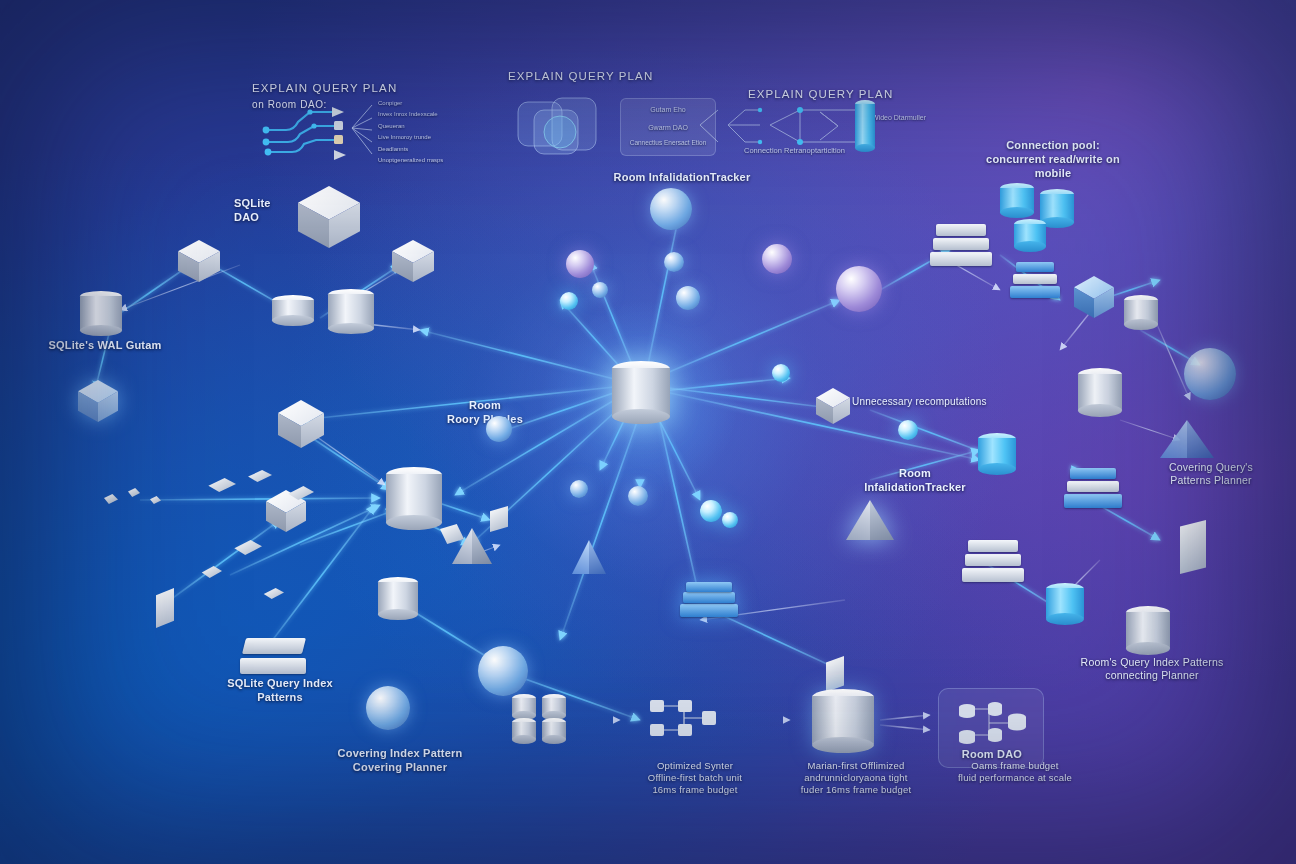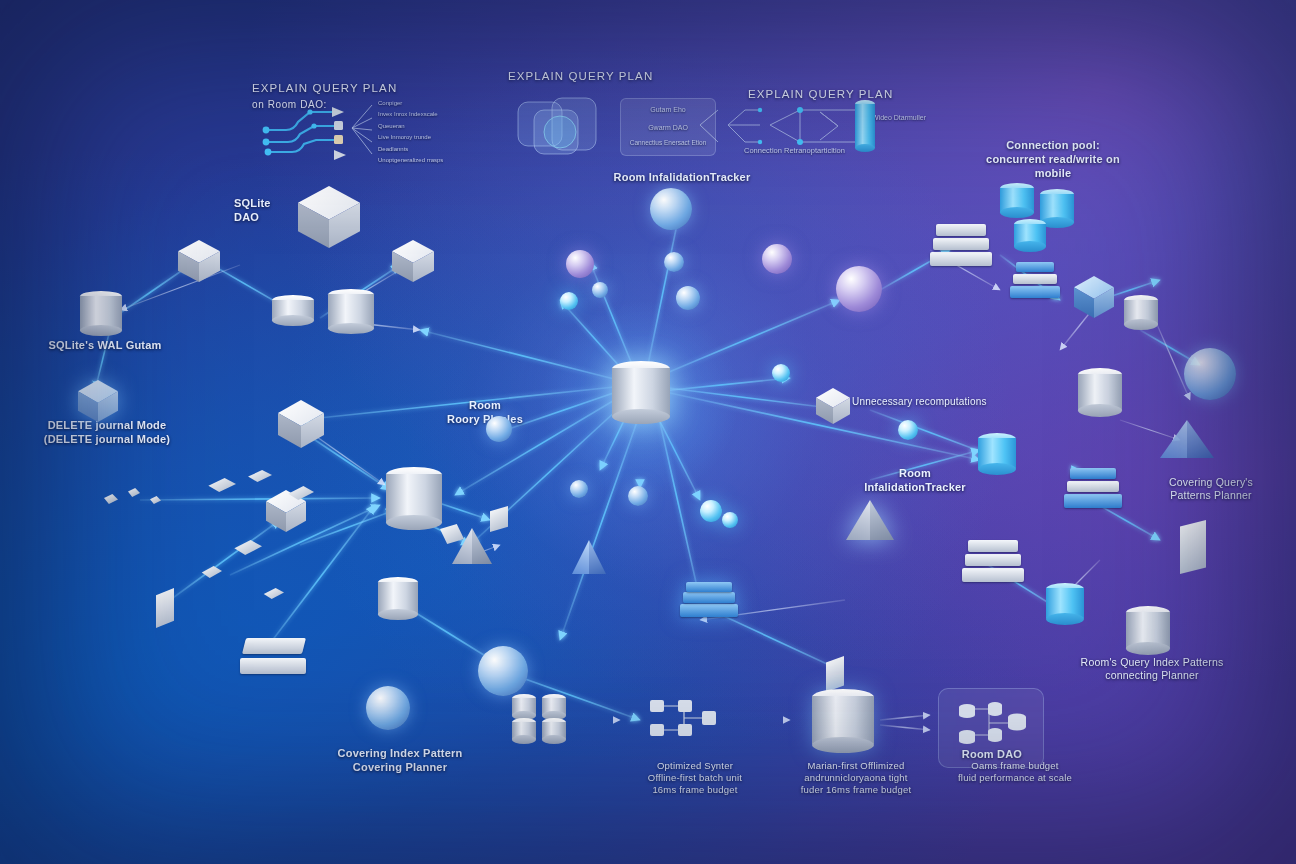--- a/index.html
+++ b/index.html
@@ -248,30 +248,30 @@
     <span class="cap" style="top:-4px;height:8px;"></span>
     <div class="body" style="top:0;height:44px;"></div>
     <span class="bot" style="top:40px;height:8px;"></span>
   </div>
 
   <div class="lbl b" style="left:968px;top:138px;width:170px;font-size:11px;">Connection pool:
 concurrent read/write on mobile</div>
   <div class="lbl b" style="left:234px;top:196px;width:70px;font-size:11px;text-align:left;">SQLite
 DAO</div>
   <div class="lbl b" style="left:20px;top:338px;width:170px;font-size:11px;">SQLite's WAL Gutam</div>
-  <div class="lbl b" style="left:12px;top:418px;width:190px;font-size:11px;">DELETE journal Mode
-(DELETE journal Mode)</div>
   <div class="lbl b blur1" style="left:612px;top:170px;width:140px;font-size:11px;">Room InfalidationTracker</div>
   <div class="lbl b blur1" style="left:430px;top:398px;width:110px;font-size:11px;">Room
 Roory Planles</div>
   <div class="lbl" style="left:852px;top:396px;width:150px;font-size:10px;text-align:left;">Unnecessary recomputations</div>
   <div class="lbl b" style="left:840px;top:466px;width:150px;font-size:11px;">Room
 InfalidationTracker</div>
-  <div class="lbl blur1" style="left:1136px;top:476px;width:150px;font-size:10.5px;">Covering Query's
+  <div class="lbl blur1" style="left:1136px;top:461px;width:150px;font-size:10.5px;">Covering Query's
 Patterns Planner</div>
+  <div class="lbl b" style="left:190px;top:676px;width:180px;font-size:11px;">SQLite Query Index
+Patterns</div>
   <div class="lbl blur1" style="left:1042px;top:656px;width:220px;font-size:10.5px;">Room's Query Index Patterns
 connecting Planner</div>
   <div class="lbl b blur1" style="left:310px;top:746px;width:180px;font-size:11px;">Covering Index Pattern
 Covering Planner</div>
 
   <div class="cube" style="left:298px;top:186px;width:62px;height:62px;">
     <i class="top" style="inset:0"></i>
       <i class="lf" style="inset:0"></i>
       <i class="rt" style="inset:0"></i>
   </div>

